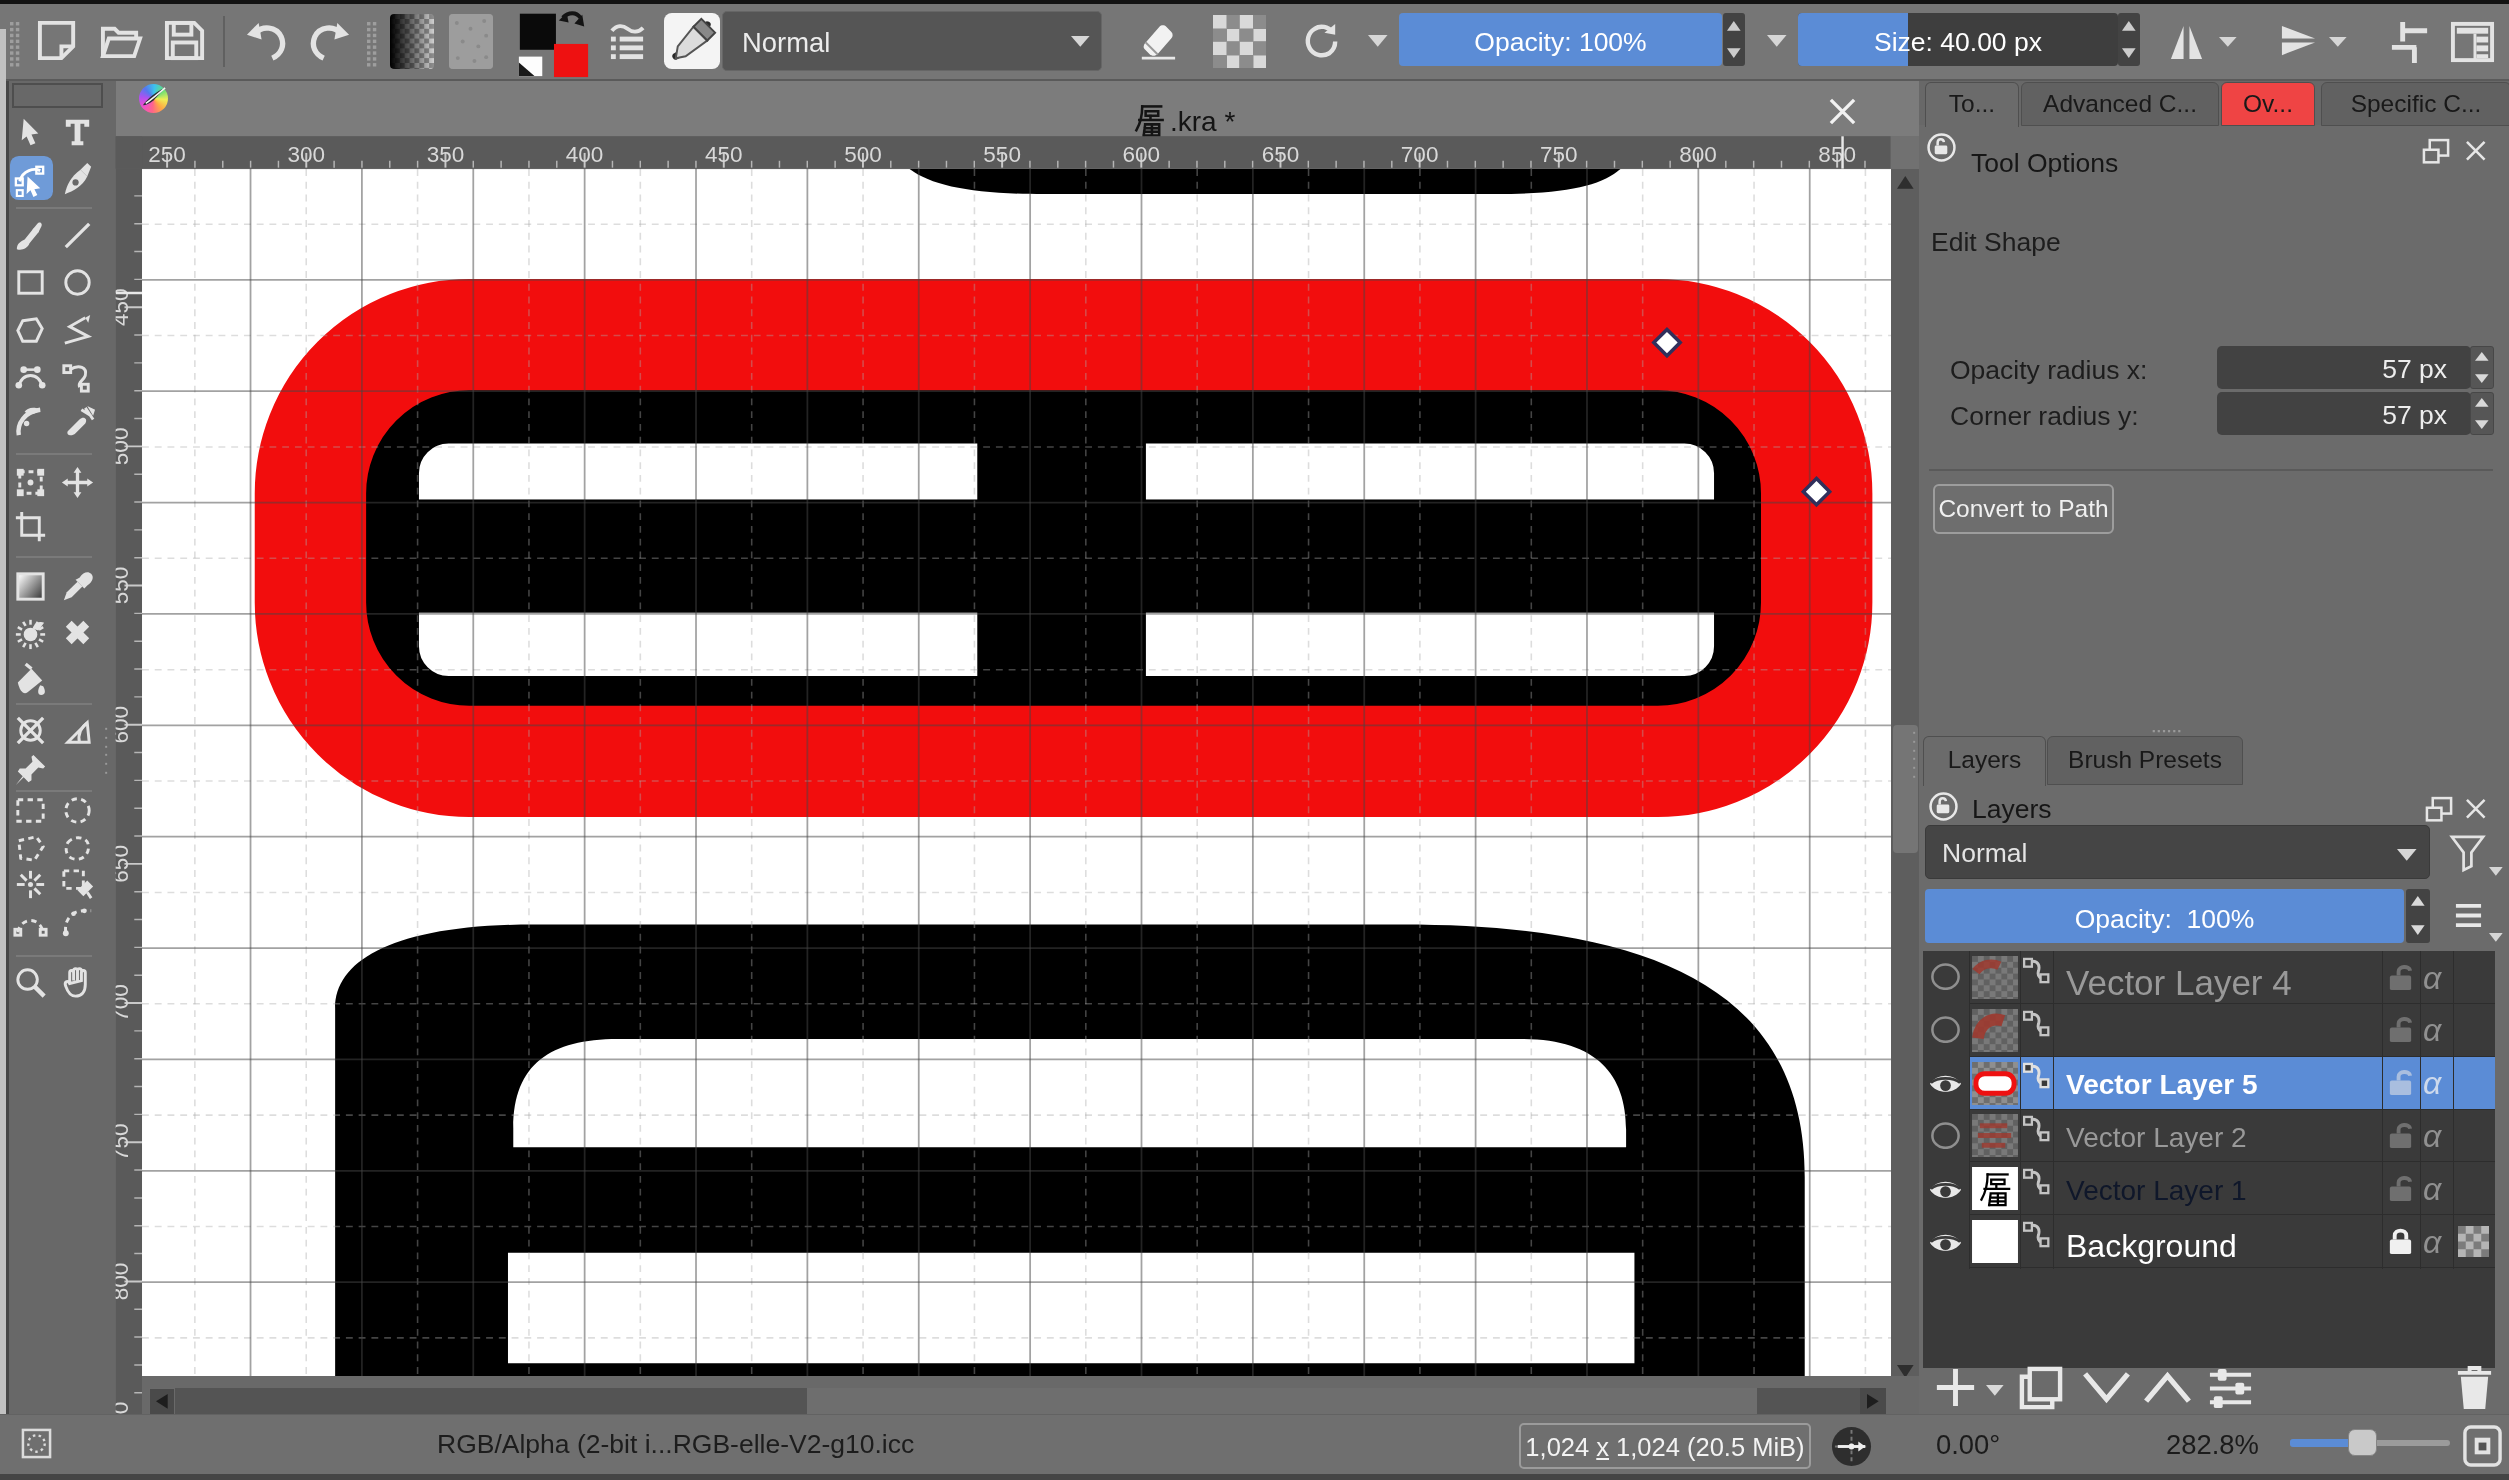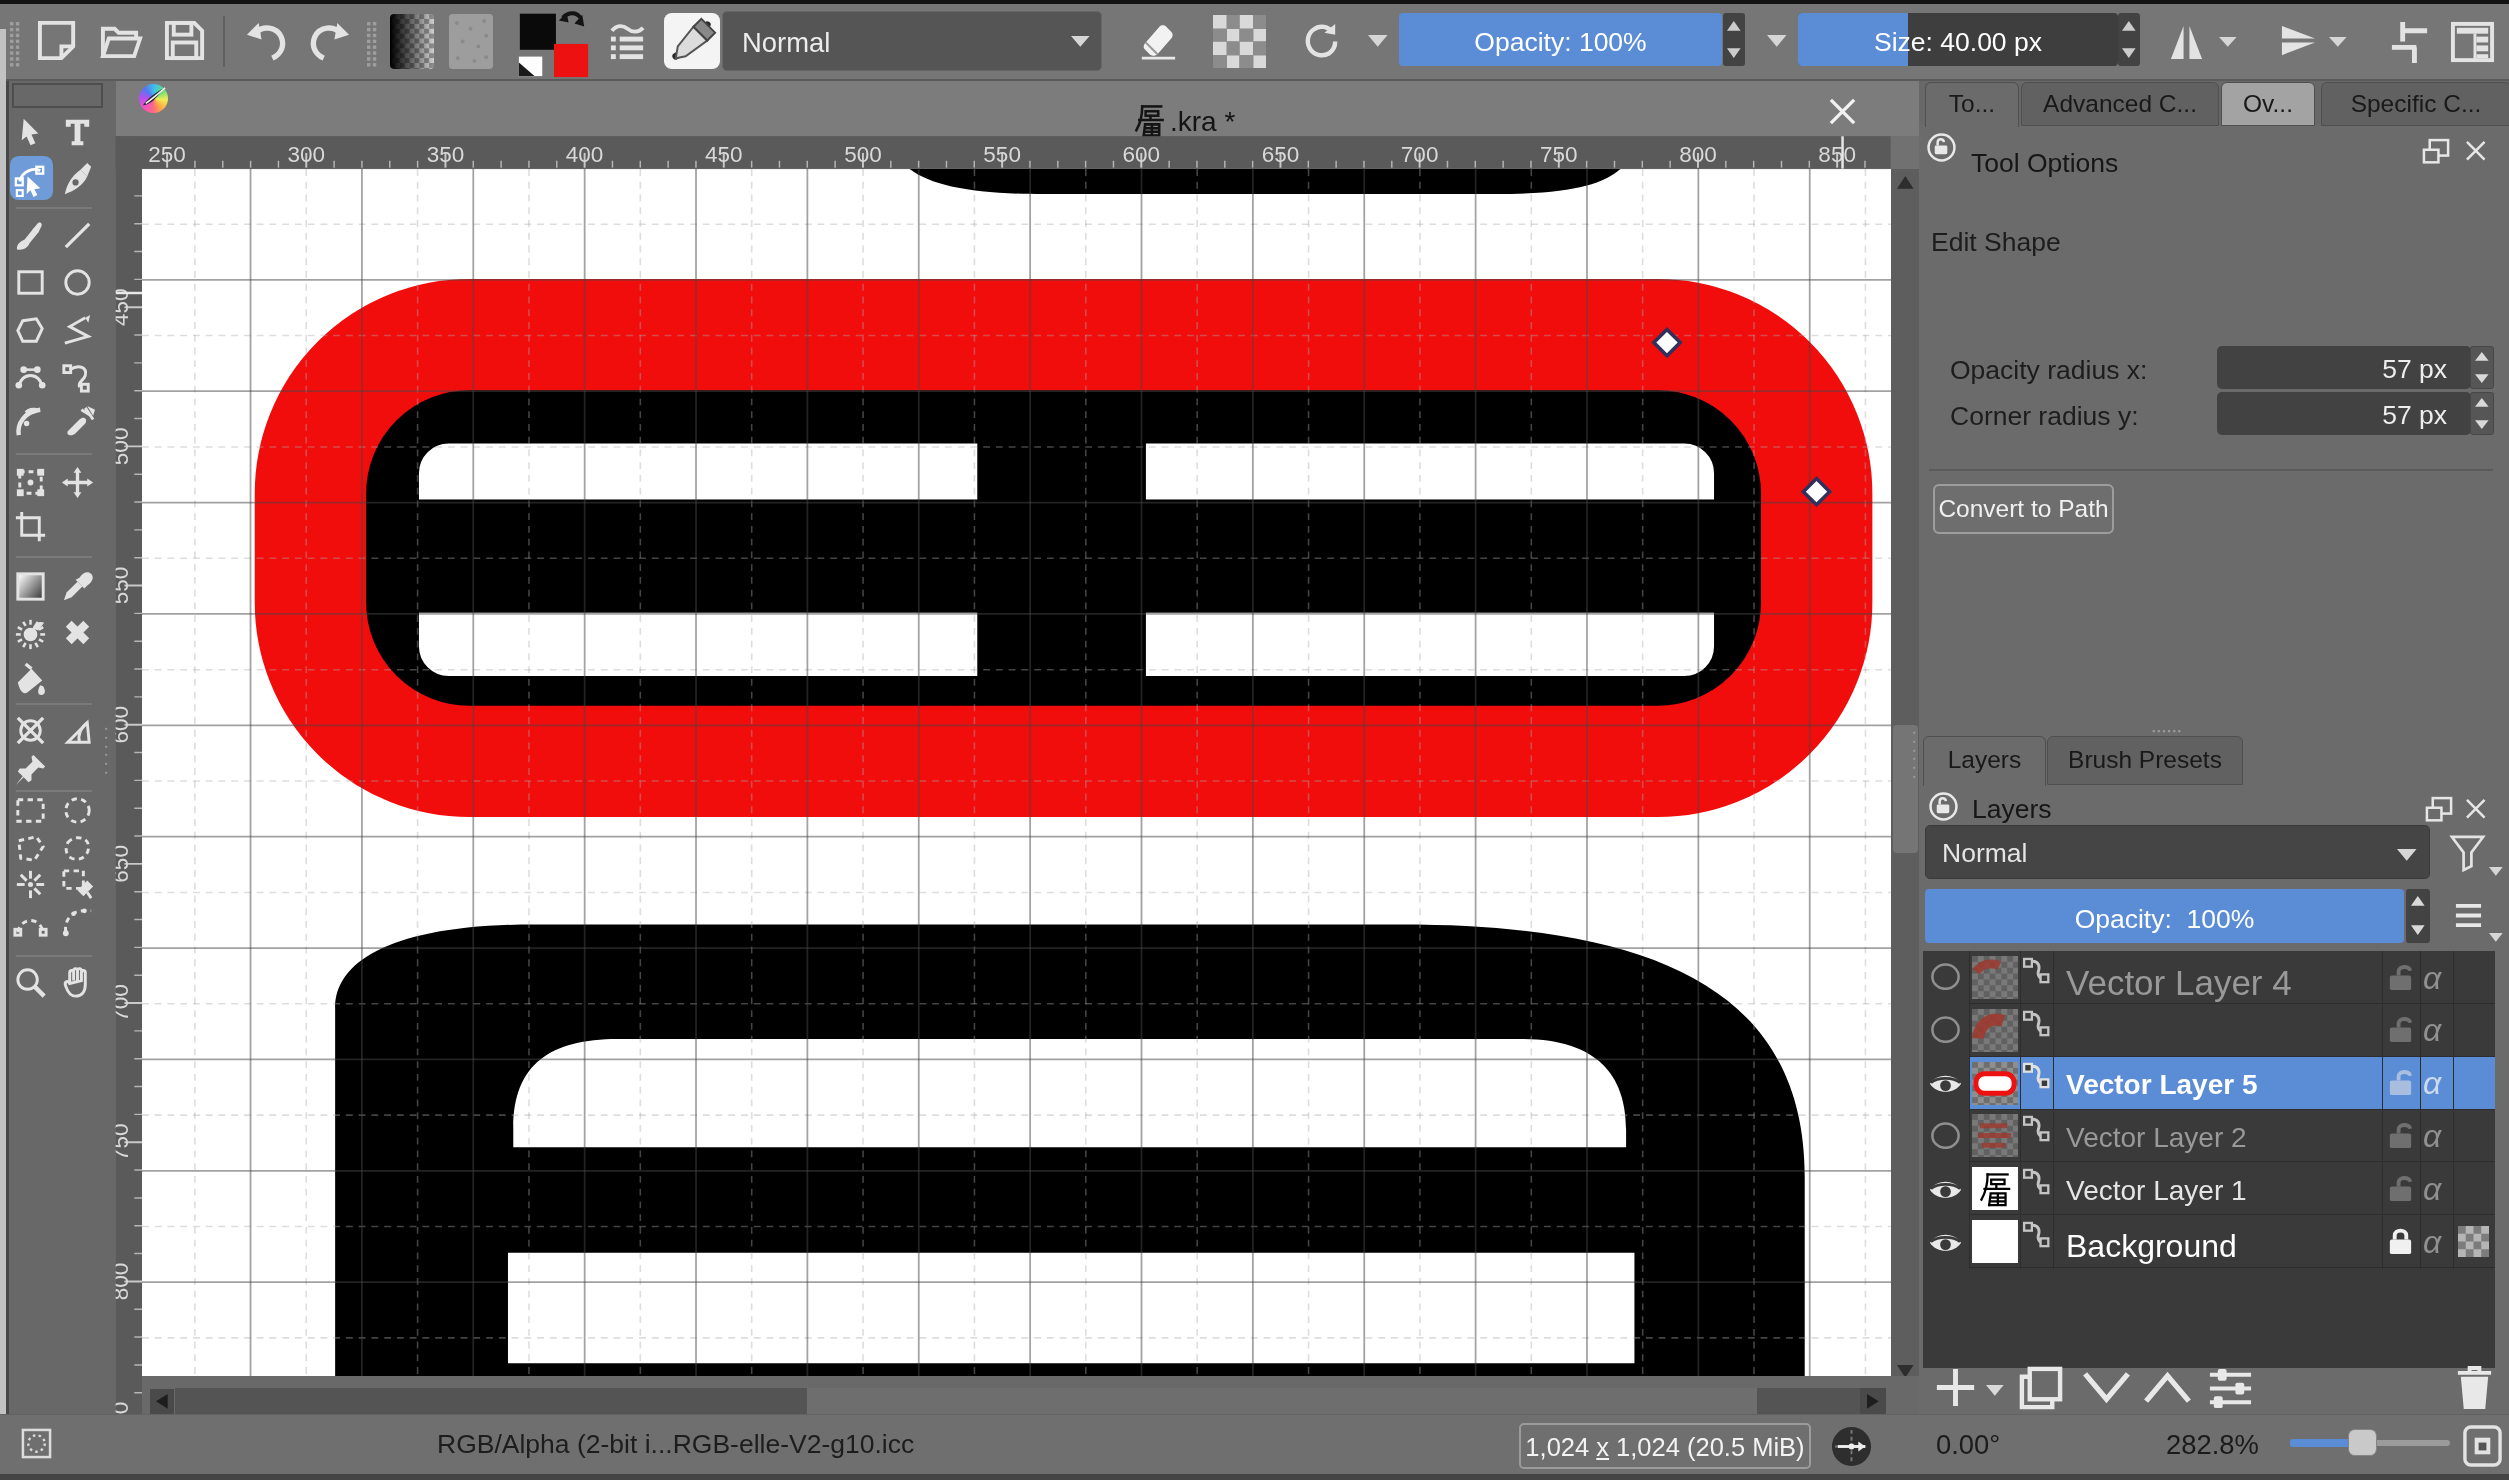--- a/index.html
+++ b/index.html
@@ -691,21 +691,21 @@
     <rect x="17" y="19" width="8" height="8" fill="#555"></rect>
   </svg>
 
 
 <div class="abs" style="left:1919px;top:81px;width:590px;height:649px;background:#6b6b6b"></div>
 <div class="abs" style="left:1913px;top:729px;width:5.9px;height:51px;color:#9a9a9a;font-size:7.8px;line-height:8.8px">▪<br>▪<br>▪<br>▪<br>▪<br>▪</div>
 
 
 <div class="abs" style="left:1919px;top:81px;width:590px;height:44px;background:#686868"></div>
 <div class="abs tab" style="left:2021px;width:198px;background:#616161">Advanced C...</div>
-<div class="abs tab" style="left:2221px;width:94px;background:#a3a3a3">Ov...</div>
+<div class="abs tab" style="left:2221px;width:94px;background:#ef4444">Ov...</div>
 <div class="abs tab" style="left:2321px;width:190px;background:#616161">Specific C...</div>
 <div class="abs tab" style="left:1925px;width:94px;background:#6b6b6b;border-bottom:none;height:45px;z-index:3">To...</div>
 
 <svg class="abs" style="left:1927px;top:133px" width="29" height="29" viewBox="0 0 30 30">
     <circle cx="15" cy="15" r="13.4" fill="none" stroke="#e8e8e8" stroke-width="2.6"></circle>
     <rect x="8" y="13" width="13" height="9" rx="1.5" fill="#e8e8e8"></rect>
     <path d="M11,13 V10 C11,5.5 17,5.5 17.5,9.5" fill="none" stroke="#e8e8e8" stroke-width="2.6"></path>
   </svg>
 <div class="abs" style="left:1971px;top:148px;font-size:26.5px;color:#161616">Tool Options</div>
 <svg class="abs" style="left:2422px;top:138px" width="29" height="27.4" viewBox="0 0 30 28">
@@ -894,21 +894,21 @@
 <path d="M5.5,16.5 H29.5 M17,12.5 V16.5"></path>
 <path d="M11.5,21 H26 M11.5,21 L10,32.5 M26,21 V32.5 M11,25 H26 M10.5,28.7 H26 M10,32.5 H26 M18.5,21 V32.5"></path>
 </g>
     </g>
   </svg>
 <svg class="abs" style="left:2023px;top:1168px" width="27.4" height="29" viewBox="0 0 28 30">
     <path d="M4,6 C12,2 18,6 16,14 C14,20 18,24 24,22" fill="none" stroke="#c4c4c4" stroke-width="3"></path>
     <rect x="1" y="2" width="8" height="8" fill="#3a3a3a" stroke="#c4c4c4" stroke-width="2.4"></rect>
     <rect x="18" y="18" width="8" height="8" fill="#3a3a3a" stroke="#c4c4c4" stroke-width="2.4"></rect>
   </svg>
-<div class="abs" style="left:2066px;top:1175px;font-size:28px;color:#e5e5e5">Vector Layer 1</div>
+<div class="abs" style="left:2066px;top:1175px;font-size:28px;color:#0f172a">Vector Layer 1</div>
 <svg class="abs" style="left:2386px;top:1174px" width="29" height="29" viewBox="0 0 30 30">
     <rect x="4" y="13" width="22" height="15" rx="2" fill="#6f6f6f"></rect>
     <path d="M13,13 V9 C13,3 24,2.5 25,8" fill="none" stroke="#6f6f6f" stroke-width="4"></path>
   </svg>
 <div class="abs" style="left:2423px;top:1171px;font-size:32px;font-style:italic;color:#909090">α</div>
 <div class="abs" style="left:1969px;top:1214px;width:526px;height:1px;background:#2d2d2d"></div>
 
 <svg class="abs" style="left:1928px;top:1228px" width="35" height="27.4" viewBox="0 0 36 28">
     <path d="M2,15 C9,4 27,4 34,15 C27,26 9,26 2,15 Z" fill="#e8e8e8"></path>
     <path d="M3,14 C10,8 26,8 33,14" fill="none" stroke="#3a3a3a" stroke-width="2.8"></path>

